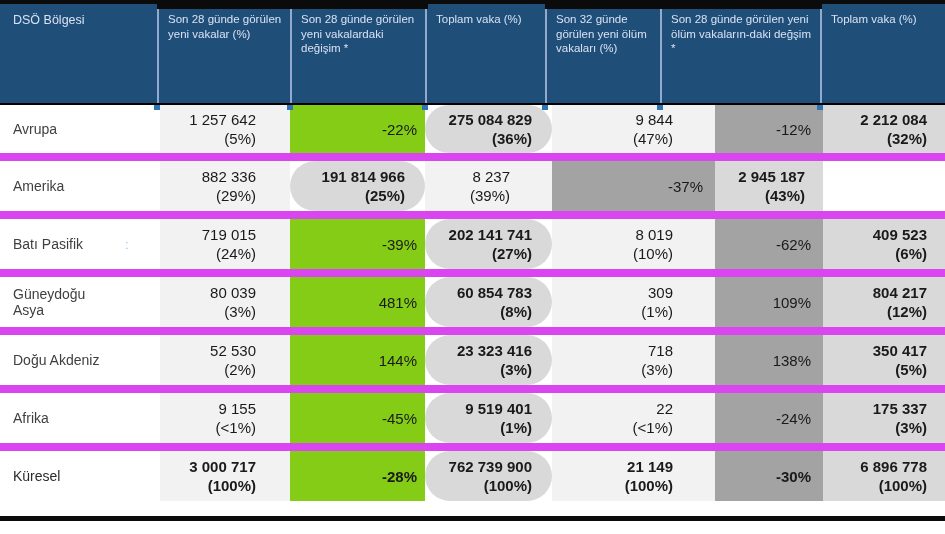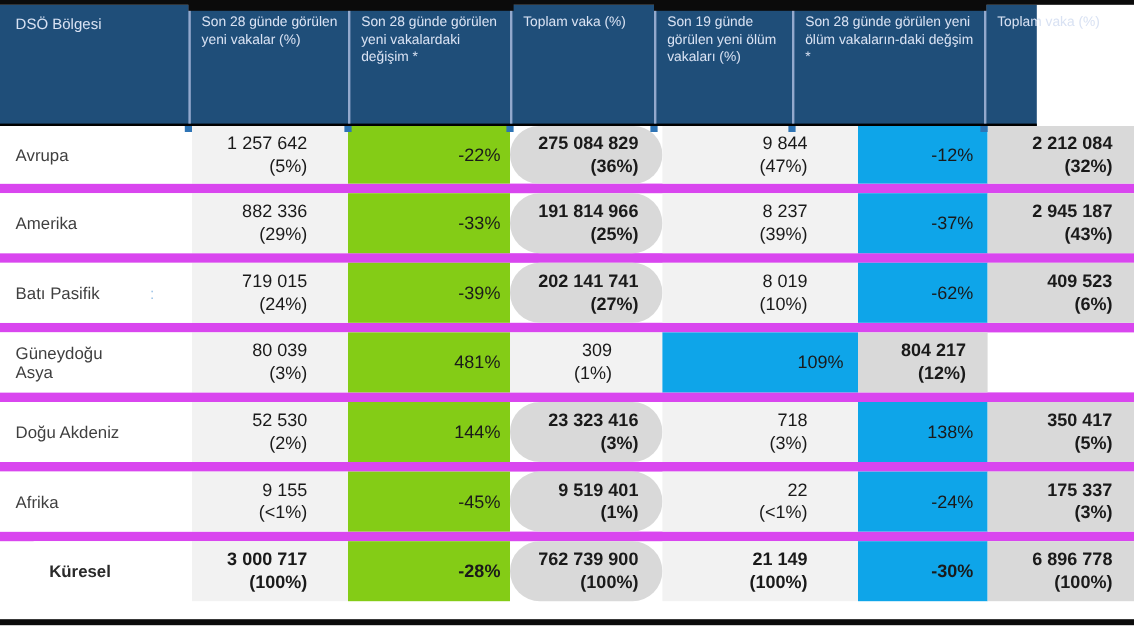--- a/index.html
+++ b/index.html
@@ -8,21 +8,21 @@
     position:relative; width:945px; height:534px; background:#ffffff;
     font-family:"Liberation Sans", sans-serif; overflow:hidden;
   }
   
   .topbar { position:absolute; top:0; left:0; width:945px; height:4px; background:#0b0b0b; z-index:5; }
   .topstrip { position:absolute; top:0; height:9px; background:#0b0b0b; z-index:6; }
   .strip1 { left:157px; width:271px; }
   .strip2 { left:545px; width:277px; }
   
   .header-row {
-    position:absolute; top:4px; left:0; width:864px; height:101px;
+    position:absolute; top:4px; left:0; width:945px; height:101px;
     display:grid; grid-template-columns:157px 133px 135px 120px 115px 160px 125px;
     background:#1f4e79; border-bottom:2px solid #000000; z-index:4;
   }
   .hcell {
     color:#d9e2f3; font-size:11.5px; line-height:14.5px;
     padding:8px 6px 0 9px; overflow:hidden;
   }
   .hcell.bordered { border-left:2px solid #93a9cd; }
   .hcell.region-h { font-size:12.5px; padding-left:13px; padding-top:9px; }
   
@@ -36,43 +36,43 @@
   }
   .row.first { height:48px; }
   .row + .row { border-top:8px solid #d946ef; }
   .cell { display:flex; flex-direction:column; justify-content:center; align-items:flex-end; overflow:hidden; }
   .c1 { flex-direction:row; justify-content:flex-start; align-items:center; background:#ffffff;
         padding-left:13px; font-size:14px; color:#3f3f3f; }
   .c2 { background:#f2f2f2; padding-right:34px; }
   .c3 { background:#84cc16; padding-right:8px; }
   .c4 { background:#d9d9d9; padding-right:20px; font-weight:700;border-radius:30px; }
   .c5 { background:#f2f2f2; padding-right:42px; }
-  .c6 { background:#0ea5e9; padding-right:12px; }
+  .c6 { background:#a3a3a3; padding-right:12px; }
   .c7 { background:#d9d9d9; padding-right:18px; font-weight:700; }
   .val, .pct, .chg { font-size:15px; line-height:19px; color:#1a1a1a; white-space:nowrap; }
-  .row.total .c1 { font-weight:700; color:#2a2a2a;margin-left:28px; }
+  .row.total .c1 { font-weight:400; color:#2a2a2a; }
   .row.total .val, .row.total .pct, .row.total .chg { font-weight:700; }
   .suffix { color:#9dc3e6; font-size:13px; margin-left:42px; }
   
   .bottombar { position:absolute; top:516px; left:0; width:945px; height:5px; background:#0b0b0b; }
 </style>
 </head>
 <body>
 
 <div class="screen">
   <div class="topbar"></div>
   <div class="topstrip strip1"></div>
   <div class="topstrip strip2"></div>
 
   <div class="header-row">
     <div class="hcell region-h">DSÖ Bölgesi</div>
     <div class="hcell bordered">Son 28 günde görülen yeni vakalar (%)</div>
     <div class="hcell bordered">Son 28 günde görülen yeni vakalardaki değişim *</div>
     <div class="hcell bordered">Toplam vaka (%)</div>
-    <div class="hcell bordered">Son 19 günde görülen yeni ölüm vakaları (%)</div>
+    <div class="hcell bordered">Son 32 günde görülen yeni ölüm vakaları (%)</div>
     <div class="hcell bordered">Son 28 günde görülen yeni ölüm vakaların-daki değşim *</div>
     <div class="hcell bordered">Toplam vaka (%)</div>
   </div>
 
   <div class="marker m1"></div>
   <div class="marker m2"></div>
   <div class="marker m3"></div>
   <div class="marker m4"></div>
   <div class="marker m5"></div>
   <div class="marker m6"></div>
@@ -110,23 +110,20 @@
 
     <div class="row">
       <div class="cell c1">
           <span>Amerika</span>
           <span class="suffix"></span>
         </div>
       <div class="cell c2">
           <span class="val">882 336</span>
           <span class="pct">(29%)</span>
         </div>
-      <div class="cell c3">
-          <span class="chg">-33%</span>
-        </div>
       <div class="cell c4">
           <span class="val">191 814 966</span>
           <span class="pct">(25%)</span>
         </div>
       <div class="cell c5">
           <span class="val">8 237</span>
           <span class="pct">(39%)</span>
         </div>
       <div class="cell c6">
           <span class="chg">-37%</span>
@@ -171,20 +168,24 @@
           <span>Güneydoğu Asya</span>
           <span class="suffix"></span>
         </div>
       <div class="cell c2">
           <span class="val">80 039</span>
           <span class="pct">(3%)</span>
         </div>
       <div class="cell c3">
           <span class="chg">481%</span>
         </div>
+      <div class="cell c4">
+          <span class="val">60 854 783</span>
+          <span class="pct">(8%)</span>
+        </div>
       <div class="cell c5">
           <span class="val">309</span>
           <span class="pct">(1%)</span>
         </div>
       <div class="cell c6">
           <span class="chg">109%</span>
         </div>
       <div class="cell c7">
           <span class="val">804 217</span>
           <span class="pct">(12%)</span>

